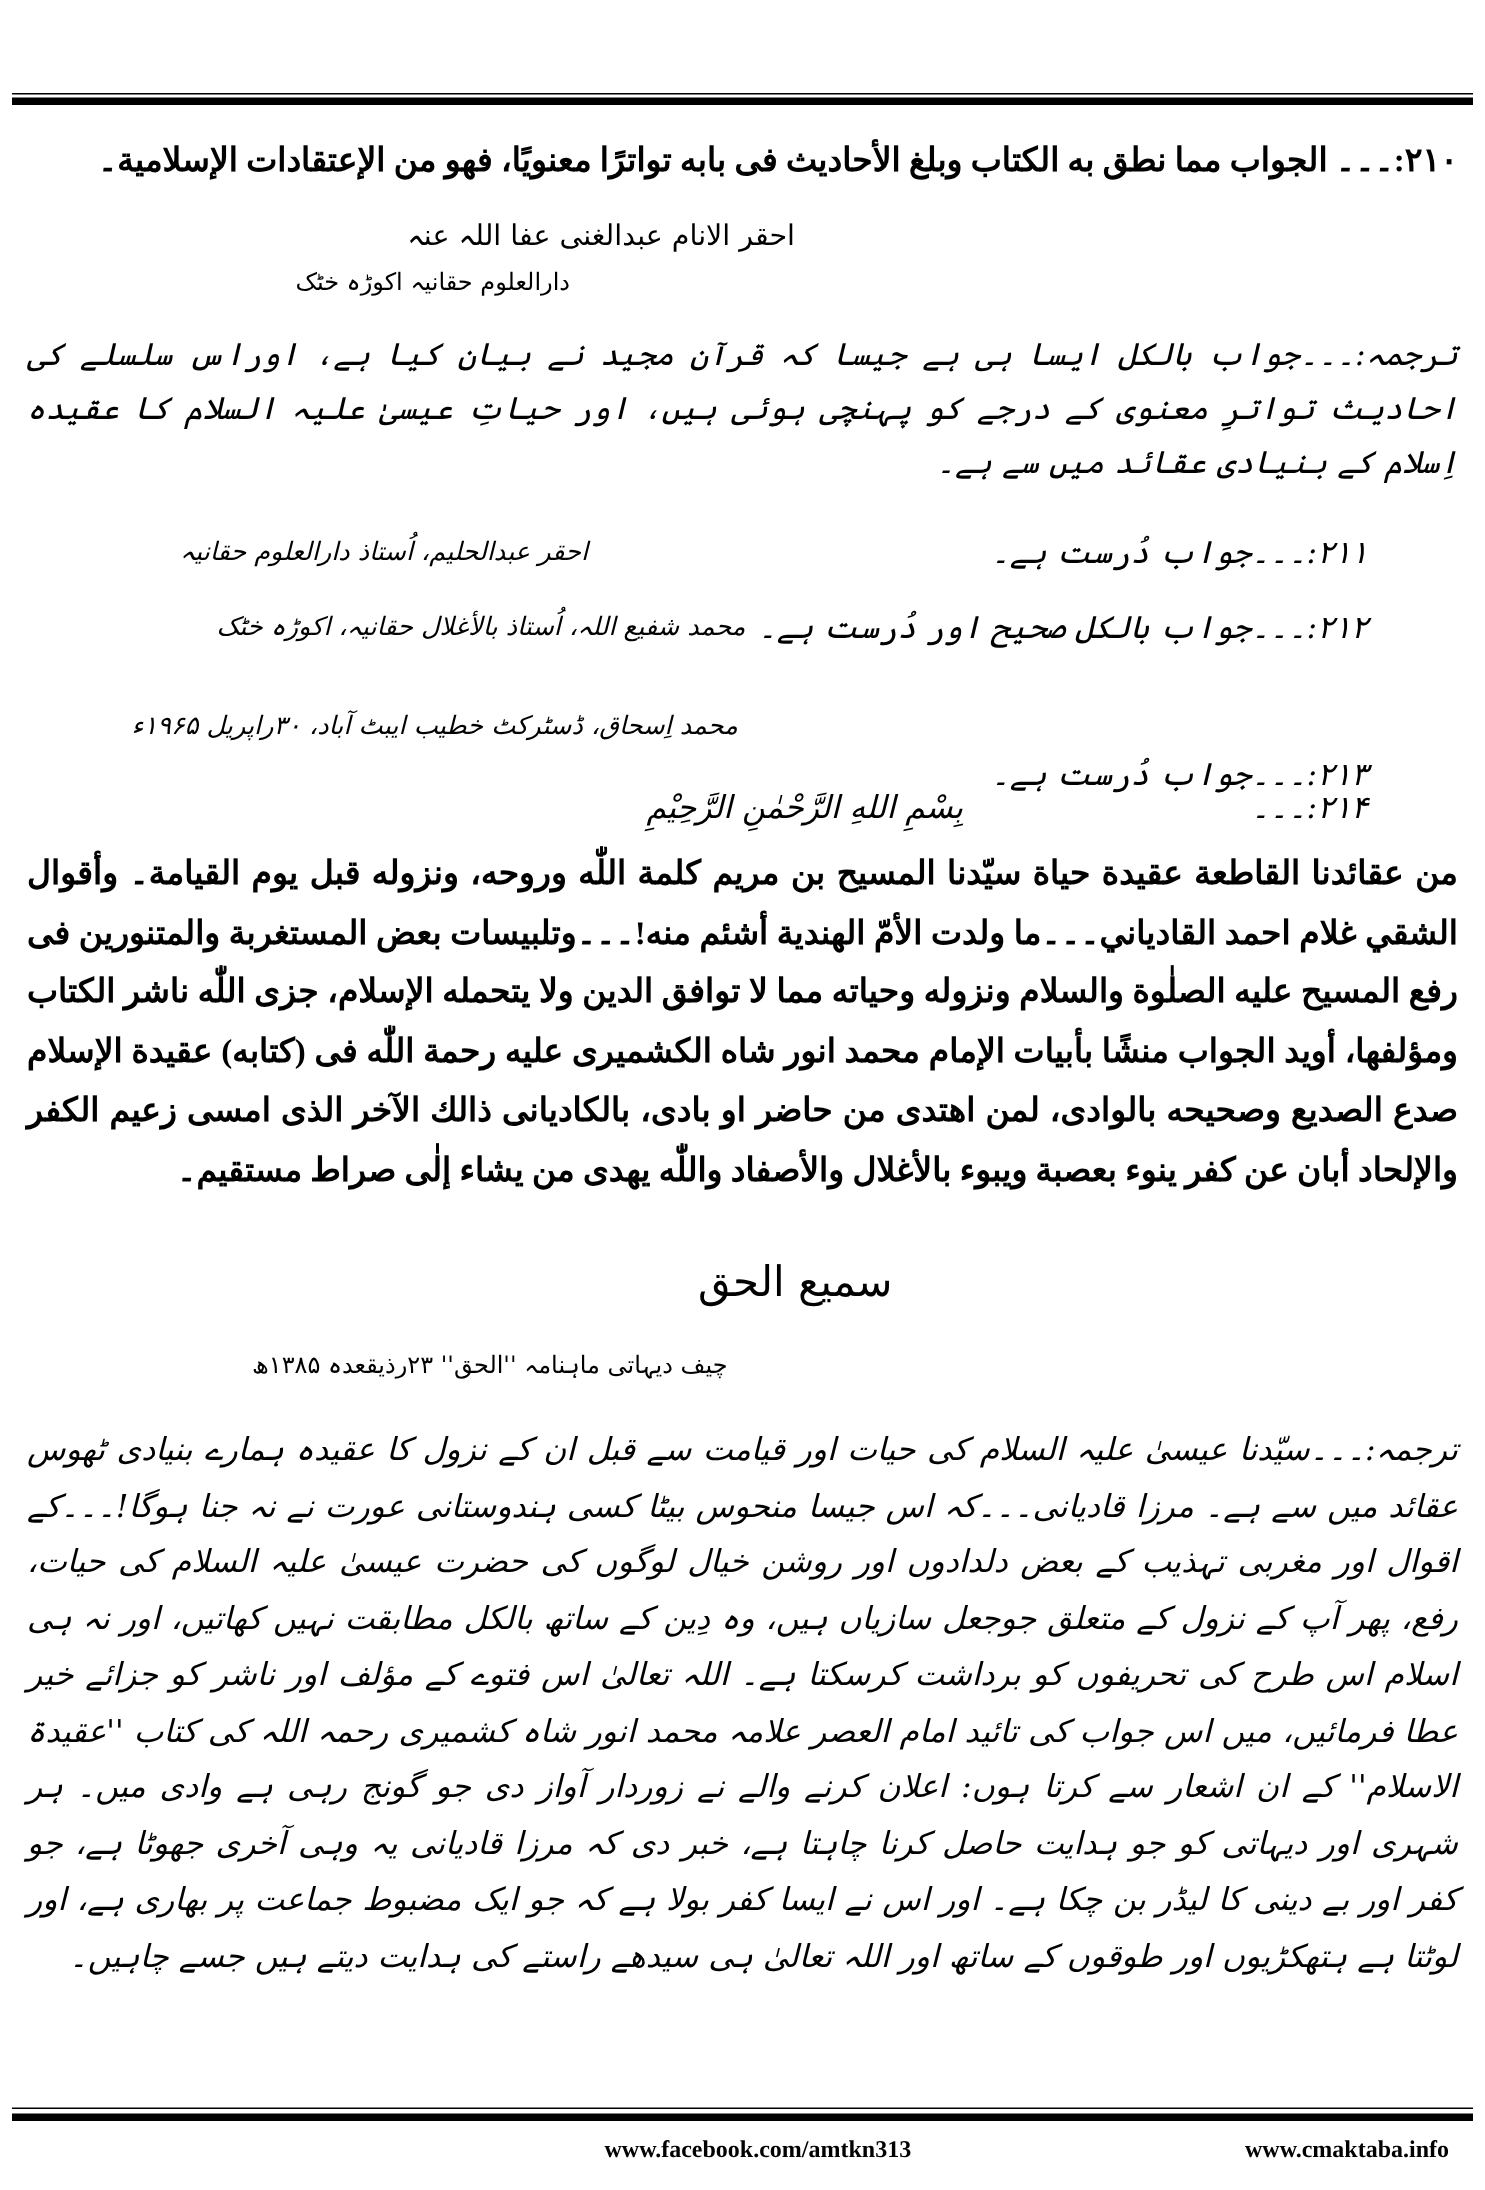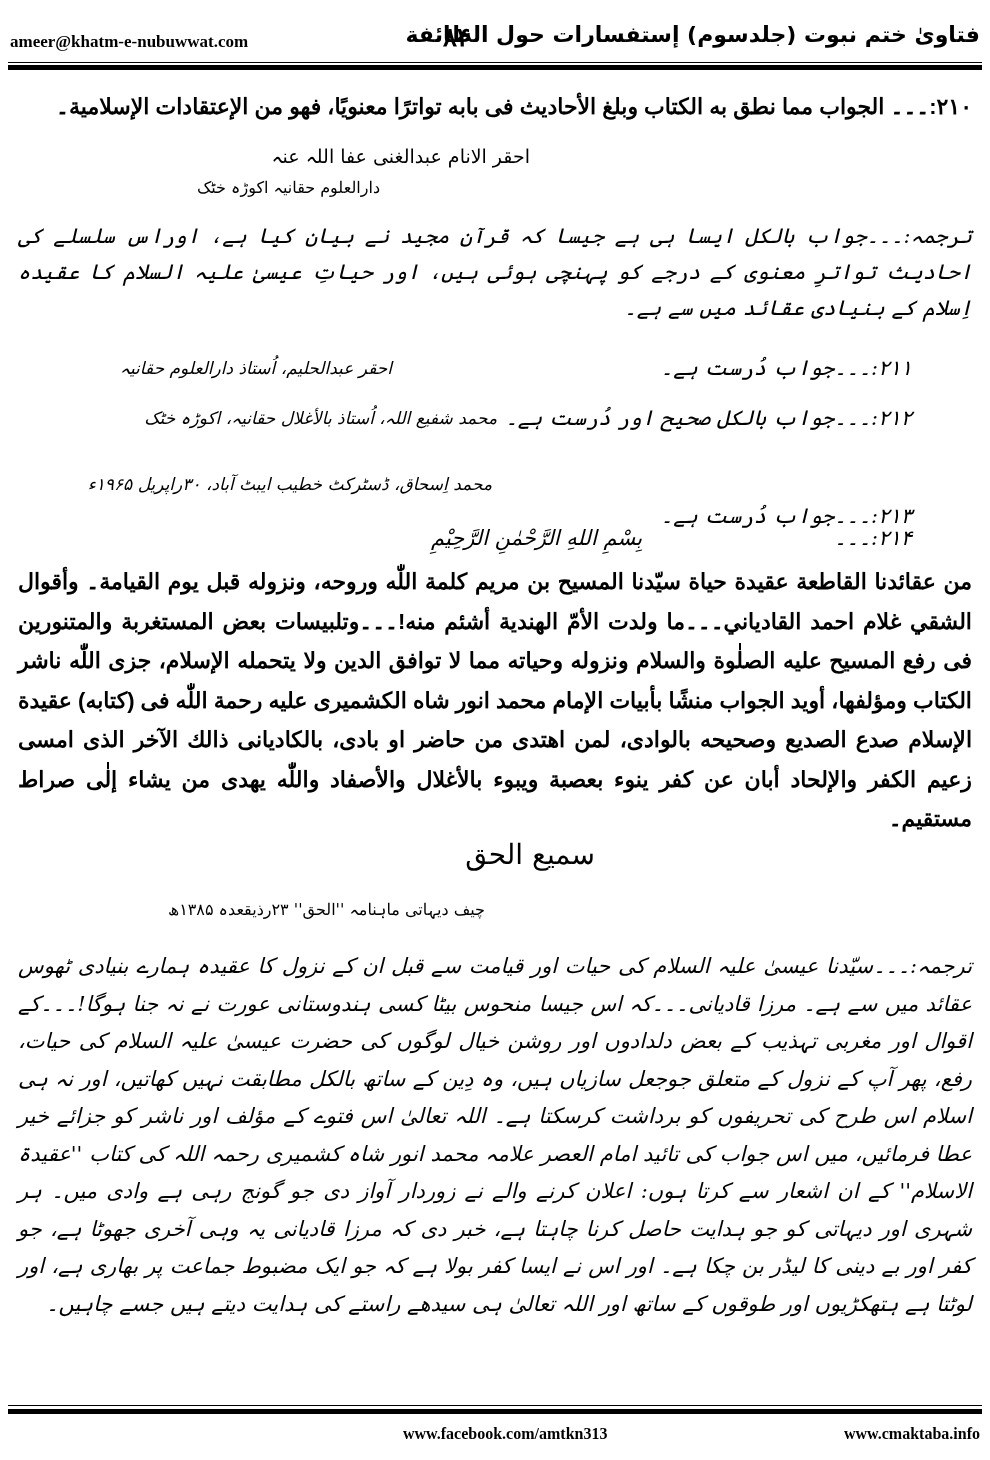--- a/index.html
+++ b/index.html
@@ -7,40 +7,35 @@
   .page { position: absolute; left: 0; top: 0; width: 990px; height: 1460px; }
 
   .header { position: absolute; left: 8px; right: 8px; top: 0; height: 62px; }
   .hdr-email { position: absolute; left: 2px; top: 32px; font-family: "Liberation Serif", serif; font-weight: bold; font-size: 17px; }
   .hdr-pagenum { position: absolute; left: 435px; top: 22px; font-family: "DejaVu Serif", serif; font-weight: bold; font-size: 26px; }
   .hdr-title { position: absolute; right: 2px; top: 22px; direction: rtl; font-family: "DejaVu Sans", sans-serif; font-weight: bold; font-size: 22px; }
   .rule-thick { position: absolute; left: 8px; right: 8px; height: 5px; background: #000; }
   .rule-thin { position: absolute; left: 8px; right: 8px; height: 1px; background: #000; }
 
   .body-text { position: absolute; left: 18px; right: 18px; direction: rtl; text-align: justify; }
-  .ar { font-family: Liberation Sans, sans-serif; font-weight: bold; font-size: 22px; line-height: 38px; }
+  .ar { font-family: Liberation Serif, serif; font-weight: bold; font-size: 22px; line-height: 38px; }
   .ur { font-family: "DejaVu Serif", serif; font-size: 21px; line-height: 36px; font-style: italic; }
   .line { position: absolute; left: 18px; right: 18px; direction: rtl; white-space: nowrap; }
   .sig { position: absolute; direction: rtl; font-family: "DejaVu Serif", serif; font-size: 18px; white-space: nowrap; }
 
   .footer { position: absolute; left: 8px; right: 8px; top: 1425px; height: 24px; font-family: "Liberation Serif", serif; font-weight: bold; font-size: 16px; }
   .ft-left { position: absolute; left: 2px; top: 0; margin-top: 36px; }
   .ft-mid { position: absolute; left: 395px; top: 0; }
-  .ft-right { position: absolute; right: 2px; top: 0; }
+  .ft-right { position: absolute; right: 16px; top: 0; }
 </style>
 </head>
 <body>
 
 <div class="page">
 
-  <div class="header">
-    <span class="hdr-email">ameer@khatm-e-nubuwwat.com</span>
-    <span class="hdr-pagenum">۸۴</span>
-    <span class="hdr-title">فتاویٰ ختم نبوت (جلدسوم) إستفسارات حول الطائفة</span>
-  </div>
   <div class="rule-thin" style="top:62px;"></div>
   <div class="rule-thick" style="top:65px;"></div>
 
   <div class="body-text ar" style="top:88px;">۲۱۰:۔۔۔ الجواب مما نطق به الكتاب وبلغ الأحاديث فى بابه تواترًا معنويًا، فهو من الإعتقادات الإسلامية۔</div>
   <div class="sig" style="right:460px; top:145px; font-size:19px;">احقر الانام عبدالغنی عفا اللہ عنہ</div>
   <div class="sig" style="right:610px; top:178px; font-size:16px;">دارالعلوم حقانیہ اکوڑہ خٹک</div>
   <div class="body-text ur" style="top:218px;">ترجمہ:۔۔۔جواب بالکل ایسا ہی ہے جیسا کہ قرآن مجید نے بیان کیا ہے، اوراس سلسلے کی احادیث تواترِ معنوی کے درجے کو پہنچی ہوئی ہیں، اور حیاتِ عیسیٰ علیہ السلام کا عقیدہ اِسلام کے بنیادی عقائد میں سے ہے۔</div>
 
   <div class="line ur" style="top:350px;">
     <span style="position:absolute; right:60px;">۲۱۱:۔۔۔جواب دُرست ہے۔</span>

